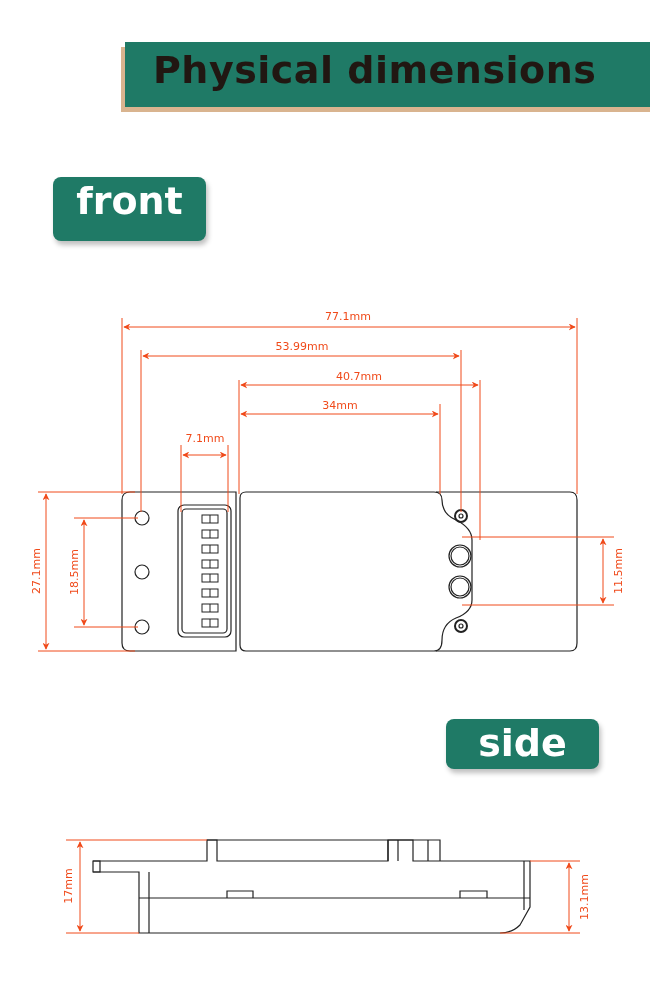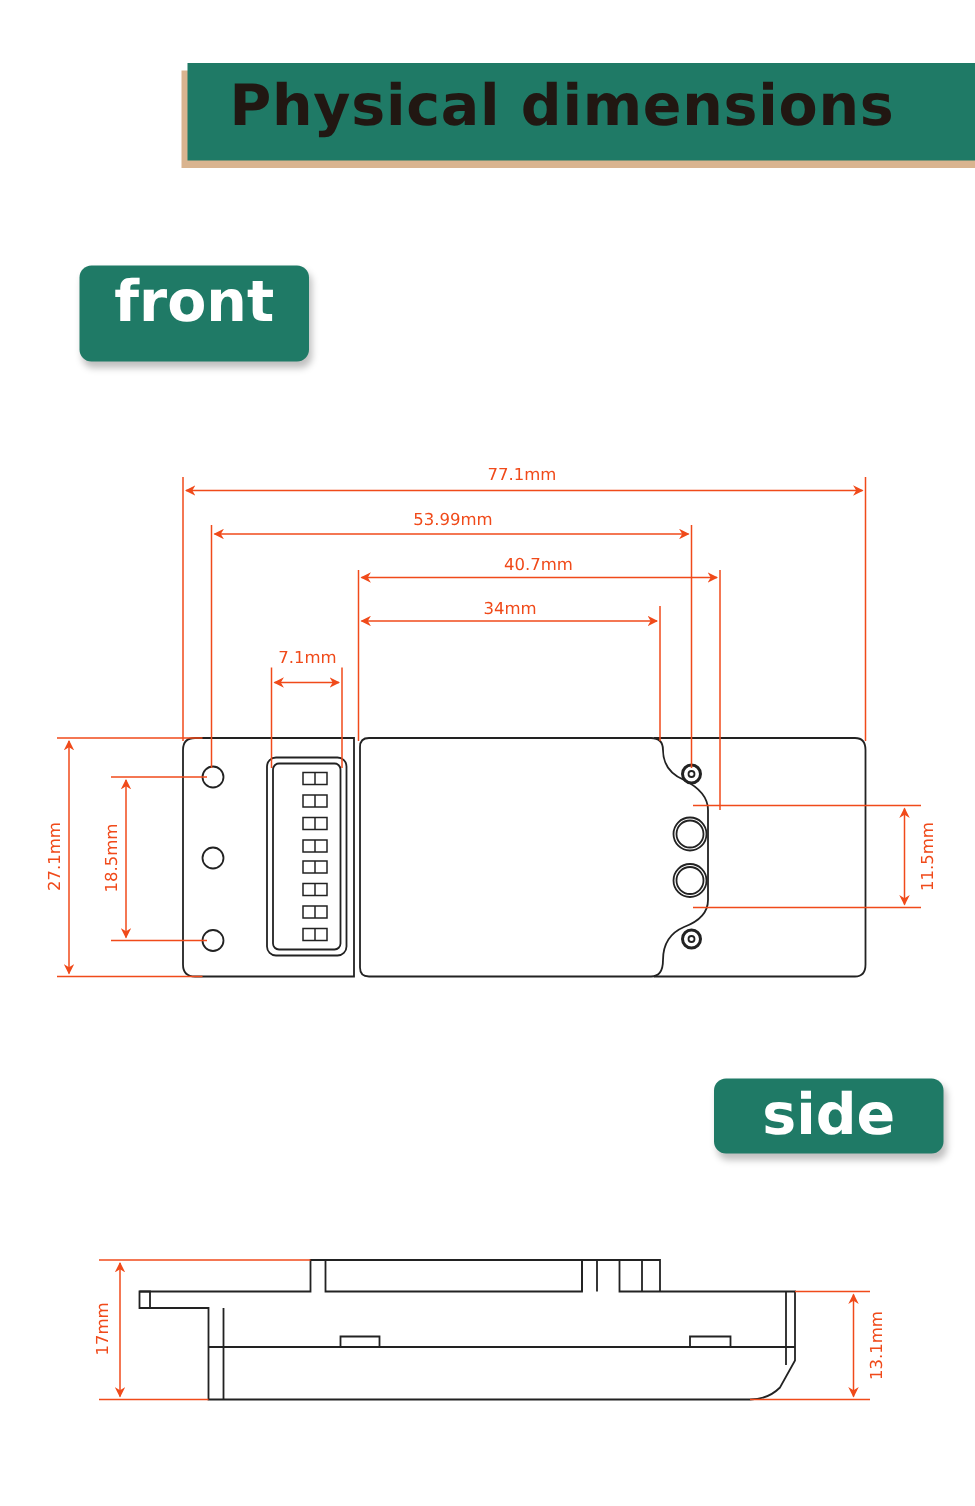--- a/index.html
+++ b/index.html
@@ -1,21 +1,21 @@
 <!DOCTYPE html>
 <html><head>
 <meta charset="utf-8">
 <style>
   html,body{margin:0;padding:0;background:#ffffff;}
   body{width:650px;height:1004px;position:relative;overflow:hidden;font-family:"DejaVu Sans",sans-serif;}
   .title-banner{position:absolute;left:125px;top:42px;width:525px;height:65px;background:#1f7a66;box-shadow:-4px 5px 0 #d9b48f;padding-left:40px;}
   .title-text{position:absolute;left:28px;top:6px;font-family:"DejaVu Sans",sans-serif;font-weight:bold;font-size:38px;color:#211712;letter-spacing:0.5px;white-space:nowrap;}
   .tag{position:absolute;background:#1f7a66;border-radius:8px;color:#fff;font-weight:bold;font-family:"DejaVu Sans",sans-serif;box-shadow:2px 4px 5px rgba(0,0,0,0.25);text-align:center;}
   .tag-front{left:33px;top:177px;width:153px;height:64px;font-size:38px;line-height:48px;margin-left:20px;}
-  .tag-side{left:476px;top:719px;width:153px;height:50px;font-size:38px;line-height:48px;}
+  .tag-side{left:446px;top:719px;width:153px;height:50px;font-size:38px;line-height:48px;}
   svg{position:absolute;left:0;top:0;}
   .dim-text{font-family:"DejaVu Sans",sans-serif;font-size:11px;fill:#f04a1a;}
 </style>
 </head>
 <body>
 
 <div class="title-banner">
   <div class="title-text">Physical dimensions</div>
 </div>
 

